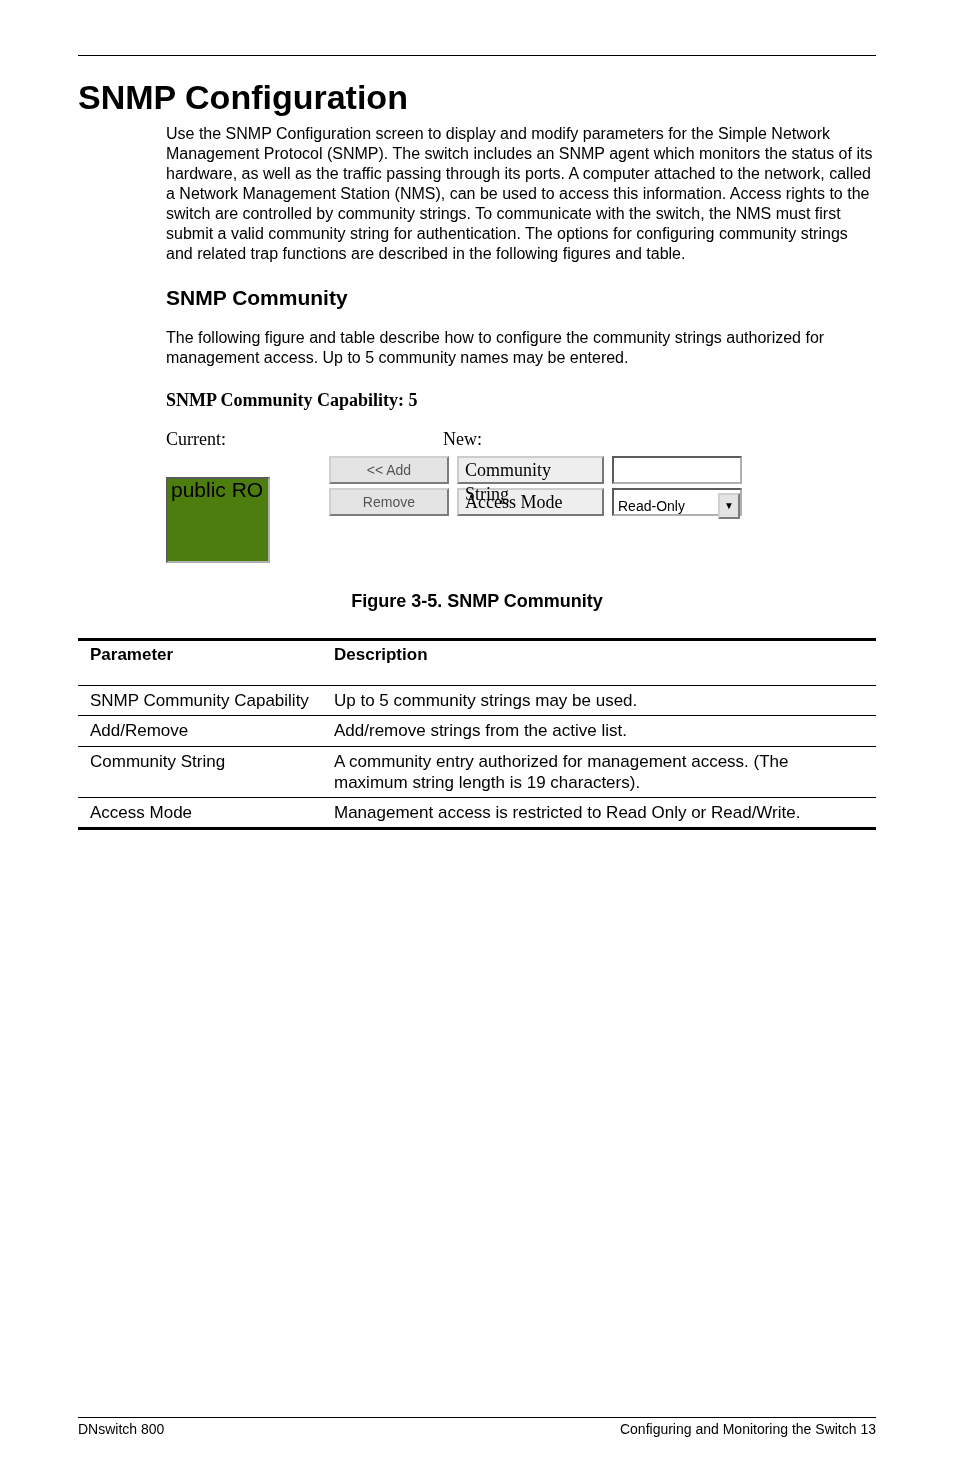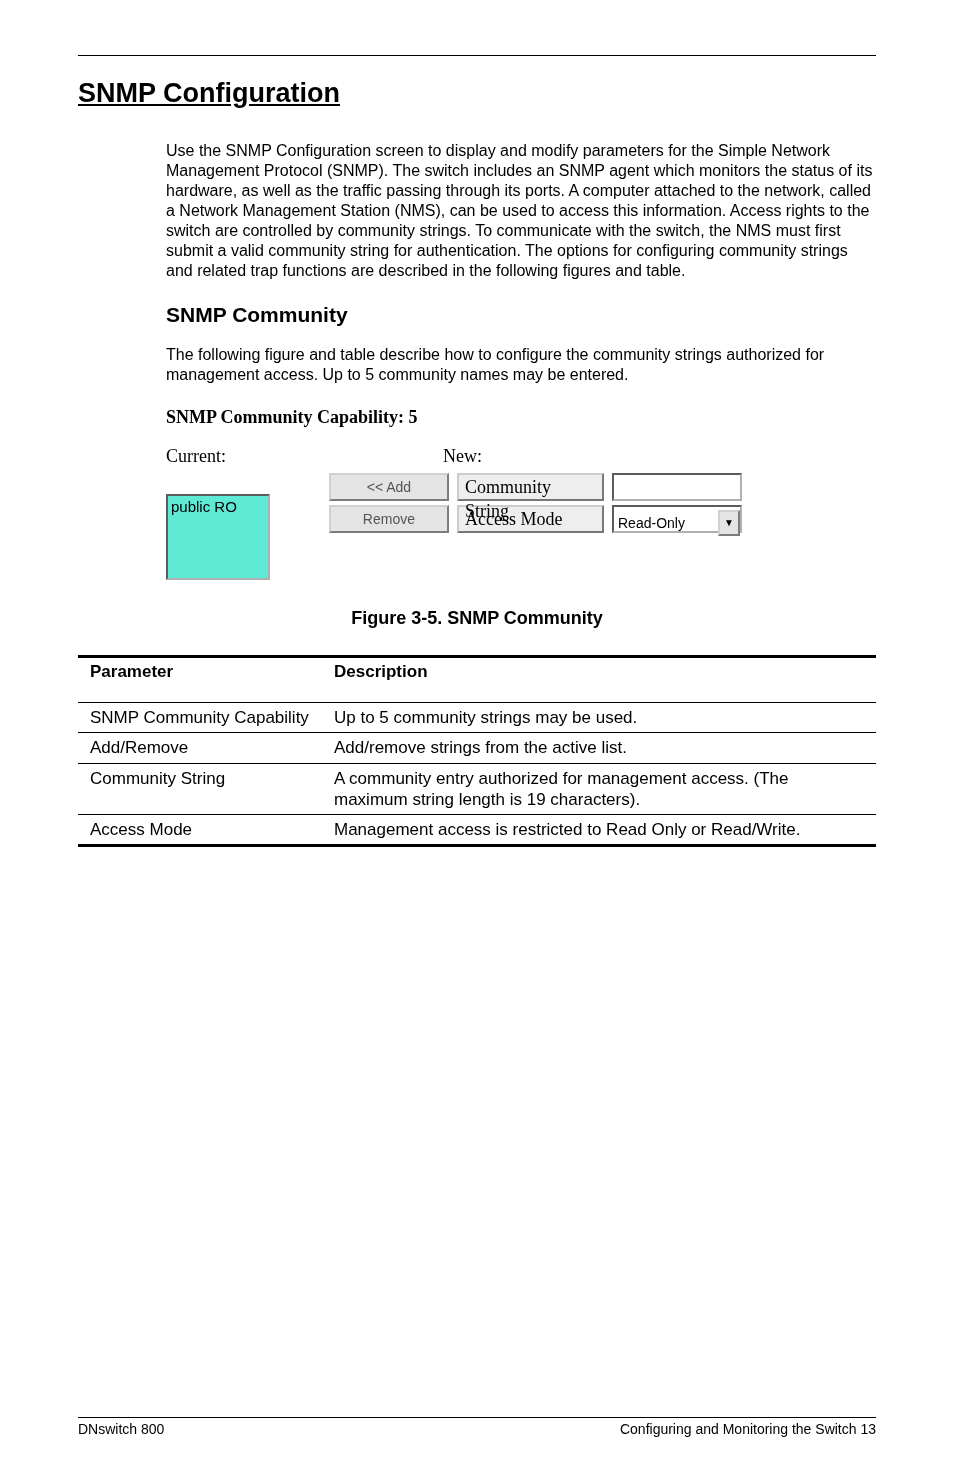--- a/index.html
+++ b/index.html
@@ -15,25 +15,24 @@
     box-sizing: border-box;
     padding: 55px 78px 30px 78px;
     position: relative;
   }
   .top-rule {
     border: none;
     border-top: 1.5px solid #000;
     margin: 0 0 22px 0;
   }
   h1.section-title {
-    font-size: 27px;
-    font-weight: bold;
-    margin: 0 0 32px 0;
-    font-family: Arial, Helvetica, sans-serif;
-    text-decoration: underline;
+    font-size: 34px;
+    font-weight: bold;
+    margin: 0 0 7px 0;
+    font-family: Arial, Helvetica, sans-serif;
   }
   .body-text {
     font-size: 16px;
     line-height: 1.25;
     margin: 0 0 22px 0;
     padding-left: 88px;
     font-family: Arial, Helvetica, sans-serif;
   }
   h2.subsection {
     font-size: 21px;
@@ -70,23 +69,23 @@
   .list-label {
     font-family: "Times New Roman", Times, serif;
     font-size: 18px;
     margin-bottom: 2px;
     color: #000;
   }
   .listbox {
     width: 104px;
     height: 86px;
     border: 2px inset #b0b0b0;
-    background: #5eead4;
-    font-family: Arial, Helvetica, sans-serif;
-    font-size: 15px;
+    background: #4d7c0f;
+    font-family: Arial, Helvetica, sans-serif;
+    font-size: 21px;
     padding: 2px 3px;
     box-sizing: border-box;
     overflow: hidden;
   }
   .listbox-item {
     line-height: 18px;
   }
   .new-block {
     display: flex;
     flex-direction: column;

